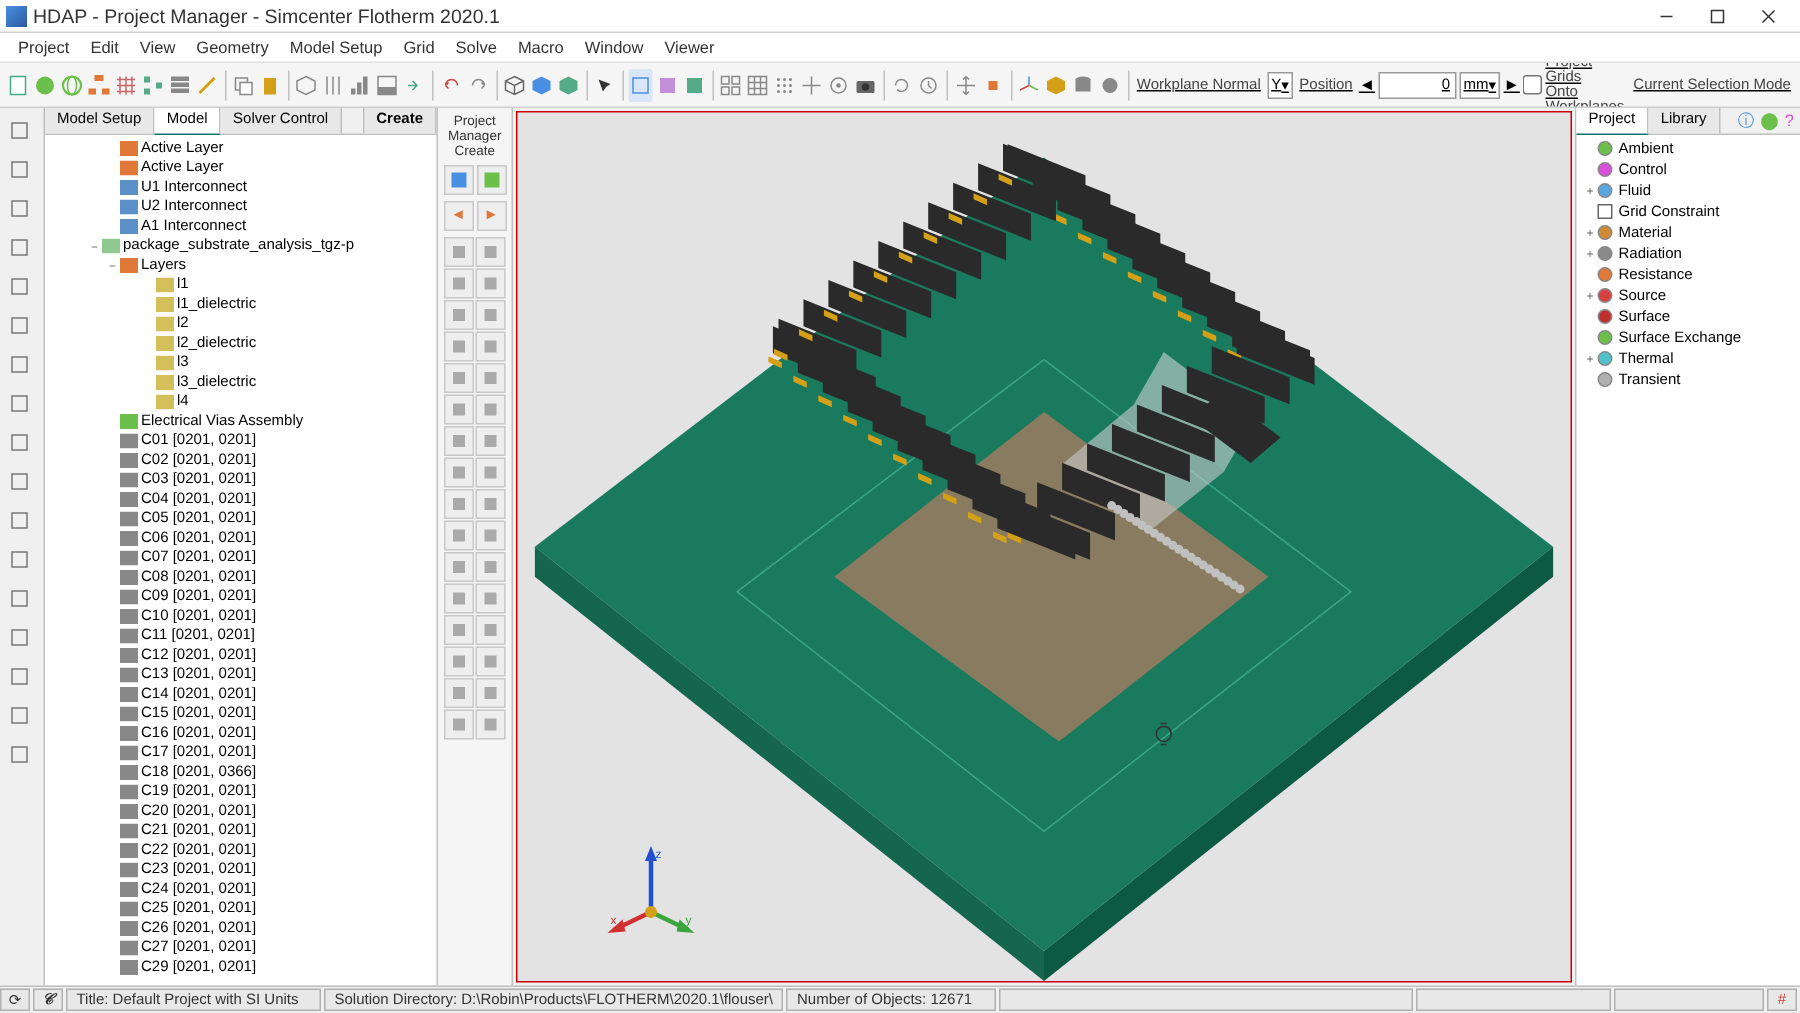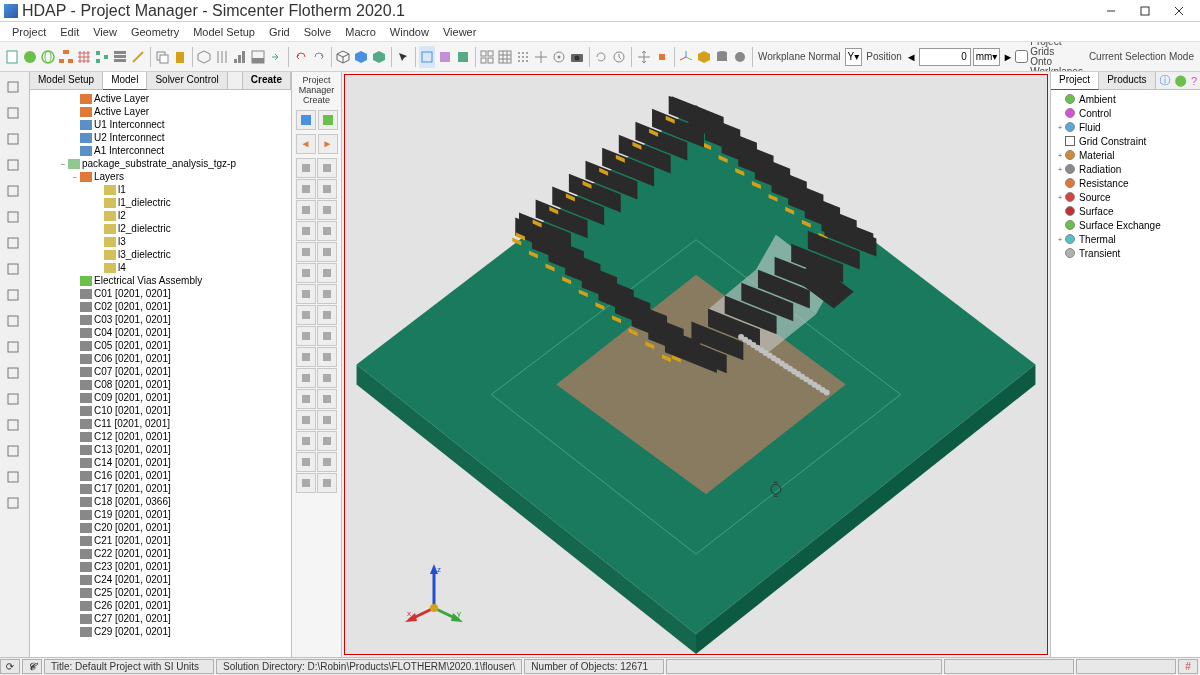--- a/index.html
+++ b/index.html
@@ -1,25 +1,25 @@
 <!DOCTYPE html>
 <html><head>
 <meta charset="utf-8">
 <style>
 * { box-sizing: border-box; margin: 0; padding: 0; font-family: 'Segoe UI', Tahoma, sans-serif; }
 body { width: 1200px; height: 675px; background: #f0f0f0; display: flex; flex-direction: column; overflow: hidden; font-size: 11px; }
 .titlebar { height: 22px; background: #fff; border-bottom: 1px solid #d0d0d0; display: flex; align-items: center; padding: 0 4px; justify-content: space-between; }
 .titlebar-left { display: flex; align-items: center; gap: 4px; }
 .app-icon { width: 14px; height: 14px; background: linear-gradient(135deg,#4a90e2,#2c5aa0); }
-.title-text { font-size: 16px; color: #333; }
+.title-text { font-size: 13px; color: #333; }
 .titlebar-right { display: flex; gap: 0; }
 .winbtn { width: 34px; height: 22px; display: flex; align-items: center; justify-content: center; cursor: pointer; }
 .menubar { height: 20px; background: #fff; display: flex; align-items: center; padding: 0 6px; gap: 2px; border-bottom: 1px solid #e0e0e0; }
 .menuitem { padding: 2px 6px; cursor: pointer; font-size: 11px; color: #333; }
-.toolbar { height: 30px; background: #f5f5f5; border-bottom: 1px solid #d0d0d0; display: flex; align-items: center; padding: 0 4px; gap: 2px; overflow: hidden; }
+.toolbar { height: 30px; background: #f5f5f5; border-bottom: 1px solid #d0d0d0; display: flex; align-items: center; padding: 0 4px; gap: 2px; overflow: hidden; text-decoration: underline; }
 .tbtn { width: 22px; height: 22px; display: flex; align-items: center; justify-content: center; cursor: pointer; border-radius: 2px; }
 .tsep { width: 1px; height: 20px; background: #c0c0c0; margin: 0 2px; }
 .tlabel { font-size: 10px; color: #444; white-space: nowrap; padding: 0 2px; }
 .tinput { width: 52px; height: 18px; border: 1px solid #999; background: #fff; font-size: 10px; padding: 0 3px; }
 .tdrop { height: 18px; border: 1px solid #999; background: #fff; font-size: 10px; padding: 0 2px; display: flex; align-items: center; }
 .chk { display: flex; align-items: center; gap: 2px; font-size: 10px; color: #444; }
 .main { flex: 1; display: flex; overflow: hidden; }
 .sidebar-left { width: 30px; background: #f0f0f0; border-right: 1px solid #c0c0c0; display: flex; flex-direction: column; gap: 4px; padding: 4px 2px; }
 .sidebtn { width: 22px; height: 22px; display: flex; align-items: center; justify-content: center; cursor: pointer; }
 .panel-left { width: 262px; background: #fff; border-right: 1px solid #c0c0c0; display: flex; flex-direction: column; }
@@ -791,20 +791,32 @@
             <span class="indent"></span>
             <span class="indent"></span>
             <span class="indent"></span>
             <span class="expander"></span>
             <span class="tree-icon">
               <svg width="12" height="10">
                 <rect width="12" height="10" fill="#888"></rect>
               </svg>
             </span>
             <span>C14 [0201, 0201]</span>
+          </div>
+          <div class="tree-item">
+            <span class="indent"></span>
+            <span class="indent"></span>
+            <span class="indent"></span>
+            <span class="expander"></span>
+            <span class="tree-icon">
+              <svg width="12" height="10">
+                <rect width="12" height="10" fill="#888"></rect>
+              </svg>
+            </span>
+            <span>C15 [0201, 0201]</span>
           </div>
           <div class="tree-item">
             <span class="indent"></span>
             <span class="indent"></span>
             <span class="indent"></span>
             <span class="expander"></span>
             <span class="tree-icon">
               <svg width="12" height="10">
                 <rect width="12" height="10" fill="#888"></rect>
               </svg>
@@ -1312,21 +1324,21 @@
         <polygon points="6,64 16,55 18,63" fill="#d03030"></polygon>
         <text x="8" y="58" font-size="8" fill="#d03030">x</text>
         <circle cx="35" cy="50" r="4" fill="#d4a017"></circle>
       </svg>
     </div>
   </div>
 
   <div class="panel-right">
     <div class="ptabs" id="right-tabs">
         <div class="tab active">Project</div>
-        <div class="tab">Products</div>
+        <div class="tab">Library</div>
       <span style="flex:1"></span>
       <span style="padding:0 4px;display:flex;gap:4px;align-items:center">
         <span style="color:#4a90e2">ⓘ</span>
         <span style="color:#6bc04b">⬤</span>
         <span style="color:#d94fd9">?</span>
       </span>
     </div>
     <div class="ptree" id="ptree">
         <div class="ptree-item">
           <span class="expander"></span>

